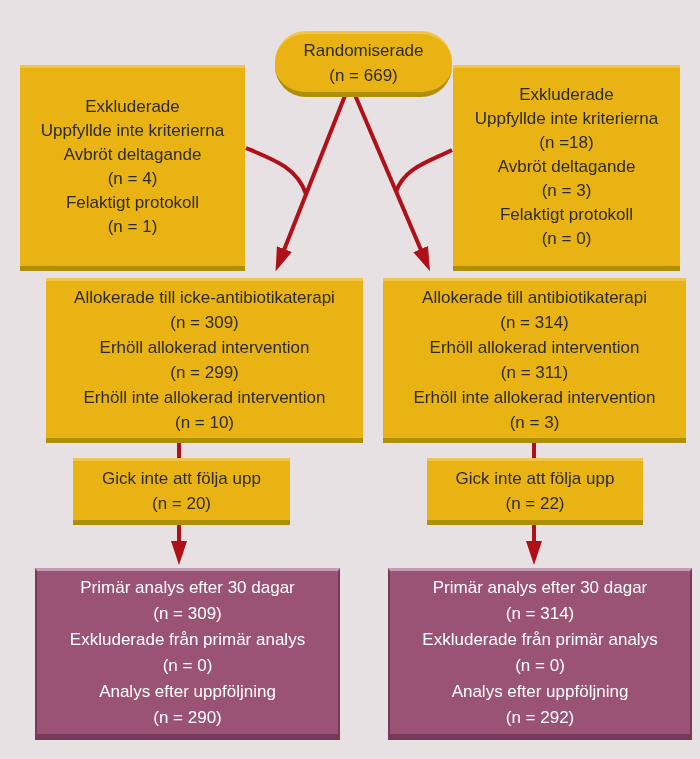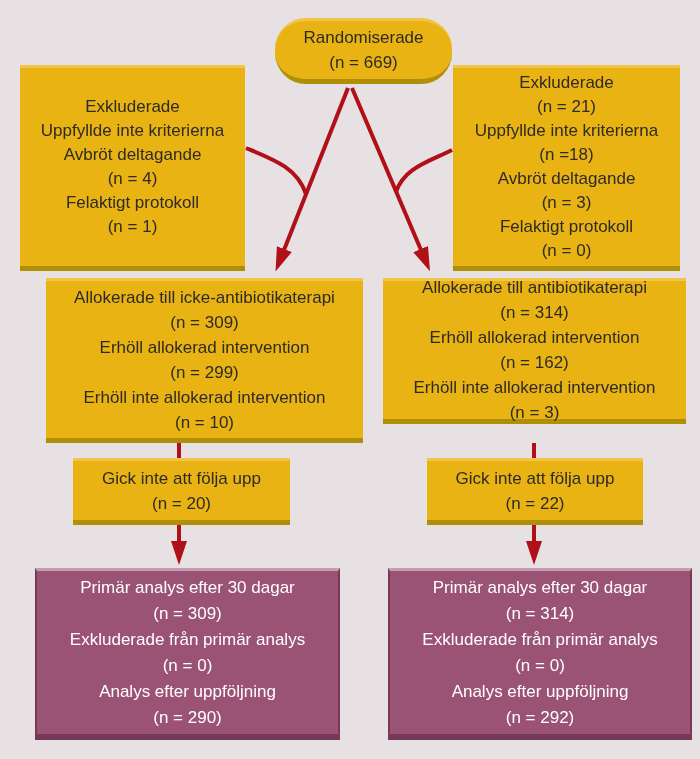--- a/index.html
+++ b/index.html
@@ -30,25 +30,25 @@
   .box.plum{
     background:var(--box-purple); color:var(--text-light);
     border-top:3px solid var(--box-purple-highlight);
     border-left:2px solid var(--box-purple-border);
     border-right:2px solid var(--box-purple-border);
     border-bottom:6px solid var(--box-purple-border);
     line-height:26px;
   }
   .box.tight{line-height:24px;margin-top:28px;}
   
-  #box-randomized      {left:275px; top:18px;  width:177px; height:66px;border-radius:31px;}
+  #box-randomized      {left:275px; top:31px;  width:177px; height:66px;border-radius:31px;}
   #box-excluded-left   {left:20px;  top:37px;  width:225px; height:206px;}
   #box-excluded-right  {left:453px; top:37px;  width:227px; height:206px;}
   #box-allocated-left  {left:20px;  top:278px; width:317px; height:165px;margin-left:26px;}
-  #box-allocated-right {left:383px; top:278px; width:303px; height:146px;}
+  #box-allocated-right {left:383px; top:278px; width:303px; height:165px;}
   #box-followup-left   {left:73px;  top:458px; width:217px; height:67px;}
   #box-followup-right  {left:427px; top:458px; width:216px; height:67px;}
   #box-analysis-left   {left:35px;  top:568px; width:305px; height:172px;}
   #box-analysis-right  {left:388px; top:568px; width:304px; height:172px;}
 </style>
 </head>
 <body>
 
 <div class="canvas">
 
@@ -75,21 +75,20 @@
       <div>Exkluderade</div>
       <div>Uppfyllde inte kriterierna</div>
       <div>Avbröt deltagande</div>
       <div>(n = 4)</div>
       <div>Felaktigt protokoll</div>
       <div>(n = 1)</div>
     </div>
 
   <div id="box-excluded-right" class="box gold tight">
       <div>Exkluderade</div>
-      <div>(n = 21)</div>
       <div>Uppfyllde inte kriterierna</div>
       <div>(n =18)</div>
       <div>Avbröt deltagande</div>
       <div>(n = 3)</div>
       <div>Felaktigt protokoll</div>
       <div>(n = 0)</div>
     </div>
 
   <div id="box-allocated-left" class="box gold">
       <div>Allokerade till icke-antibiotikaterapi</div>
@@ -97,21 +96,21 @@
       <div>Erhöll allokerad intervention</div>
       <div>(n = 299)</div>
       <div>Erhöll inte allokerad intervention</div>
       <div>(n = 10)</div>
     </div>
 
   <div id="box-allocated-right" class="box gold">
       <div>Allokerade till antibiotikaterapi</div>
       <div>(n = 314)</div>
       <div>Erhöll allokerad intervention</div>
-      <div>(n = 162)</div>
+      <div>(n = 311)</div>
       <div>Erhöll inte allokerad intervention</div>
       <div>(n = 3)</div>
     </div>
 
   <div id="box-followup-left" class="box gold">
       <div>Gick inte att följa upp</div>
       <div>(n = 20)</div>
     </div>
 
   <div id="box-followup-right" class="box gold">

